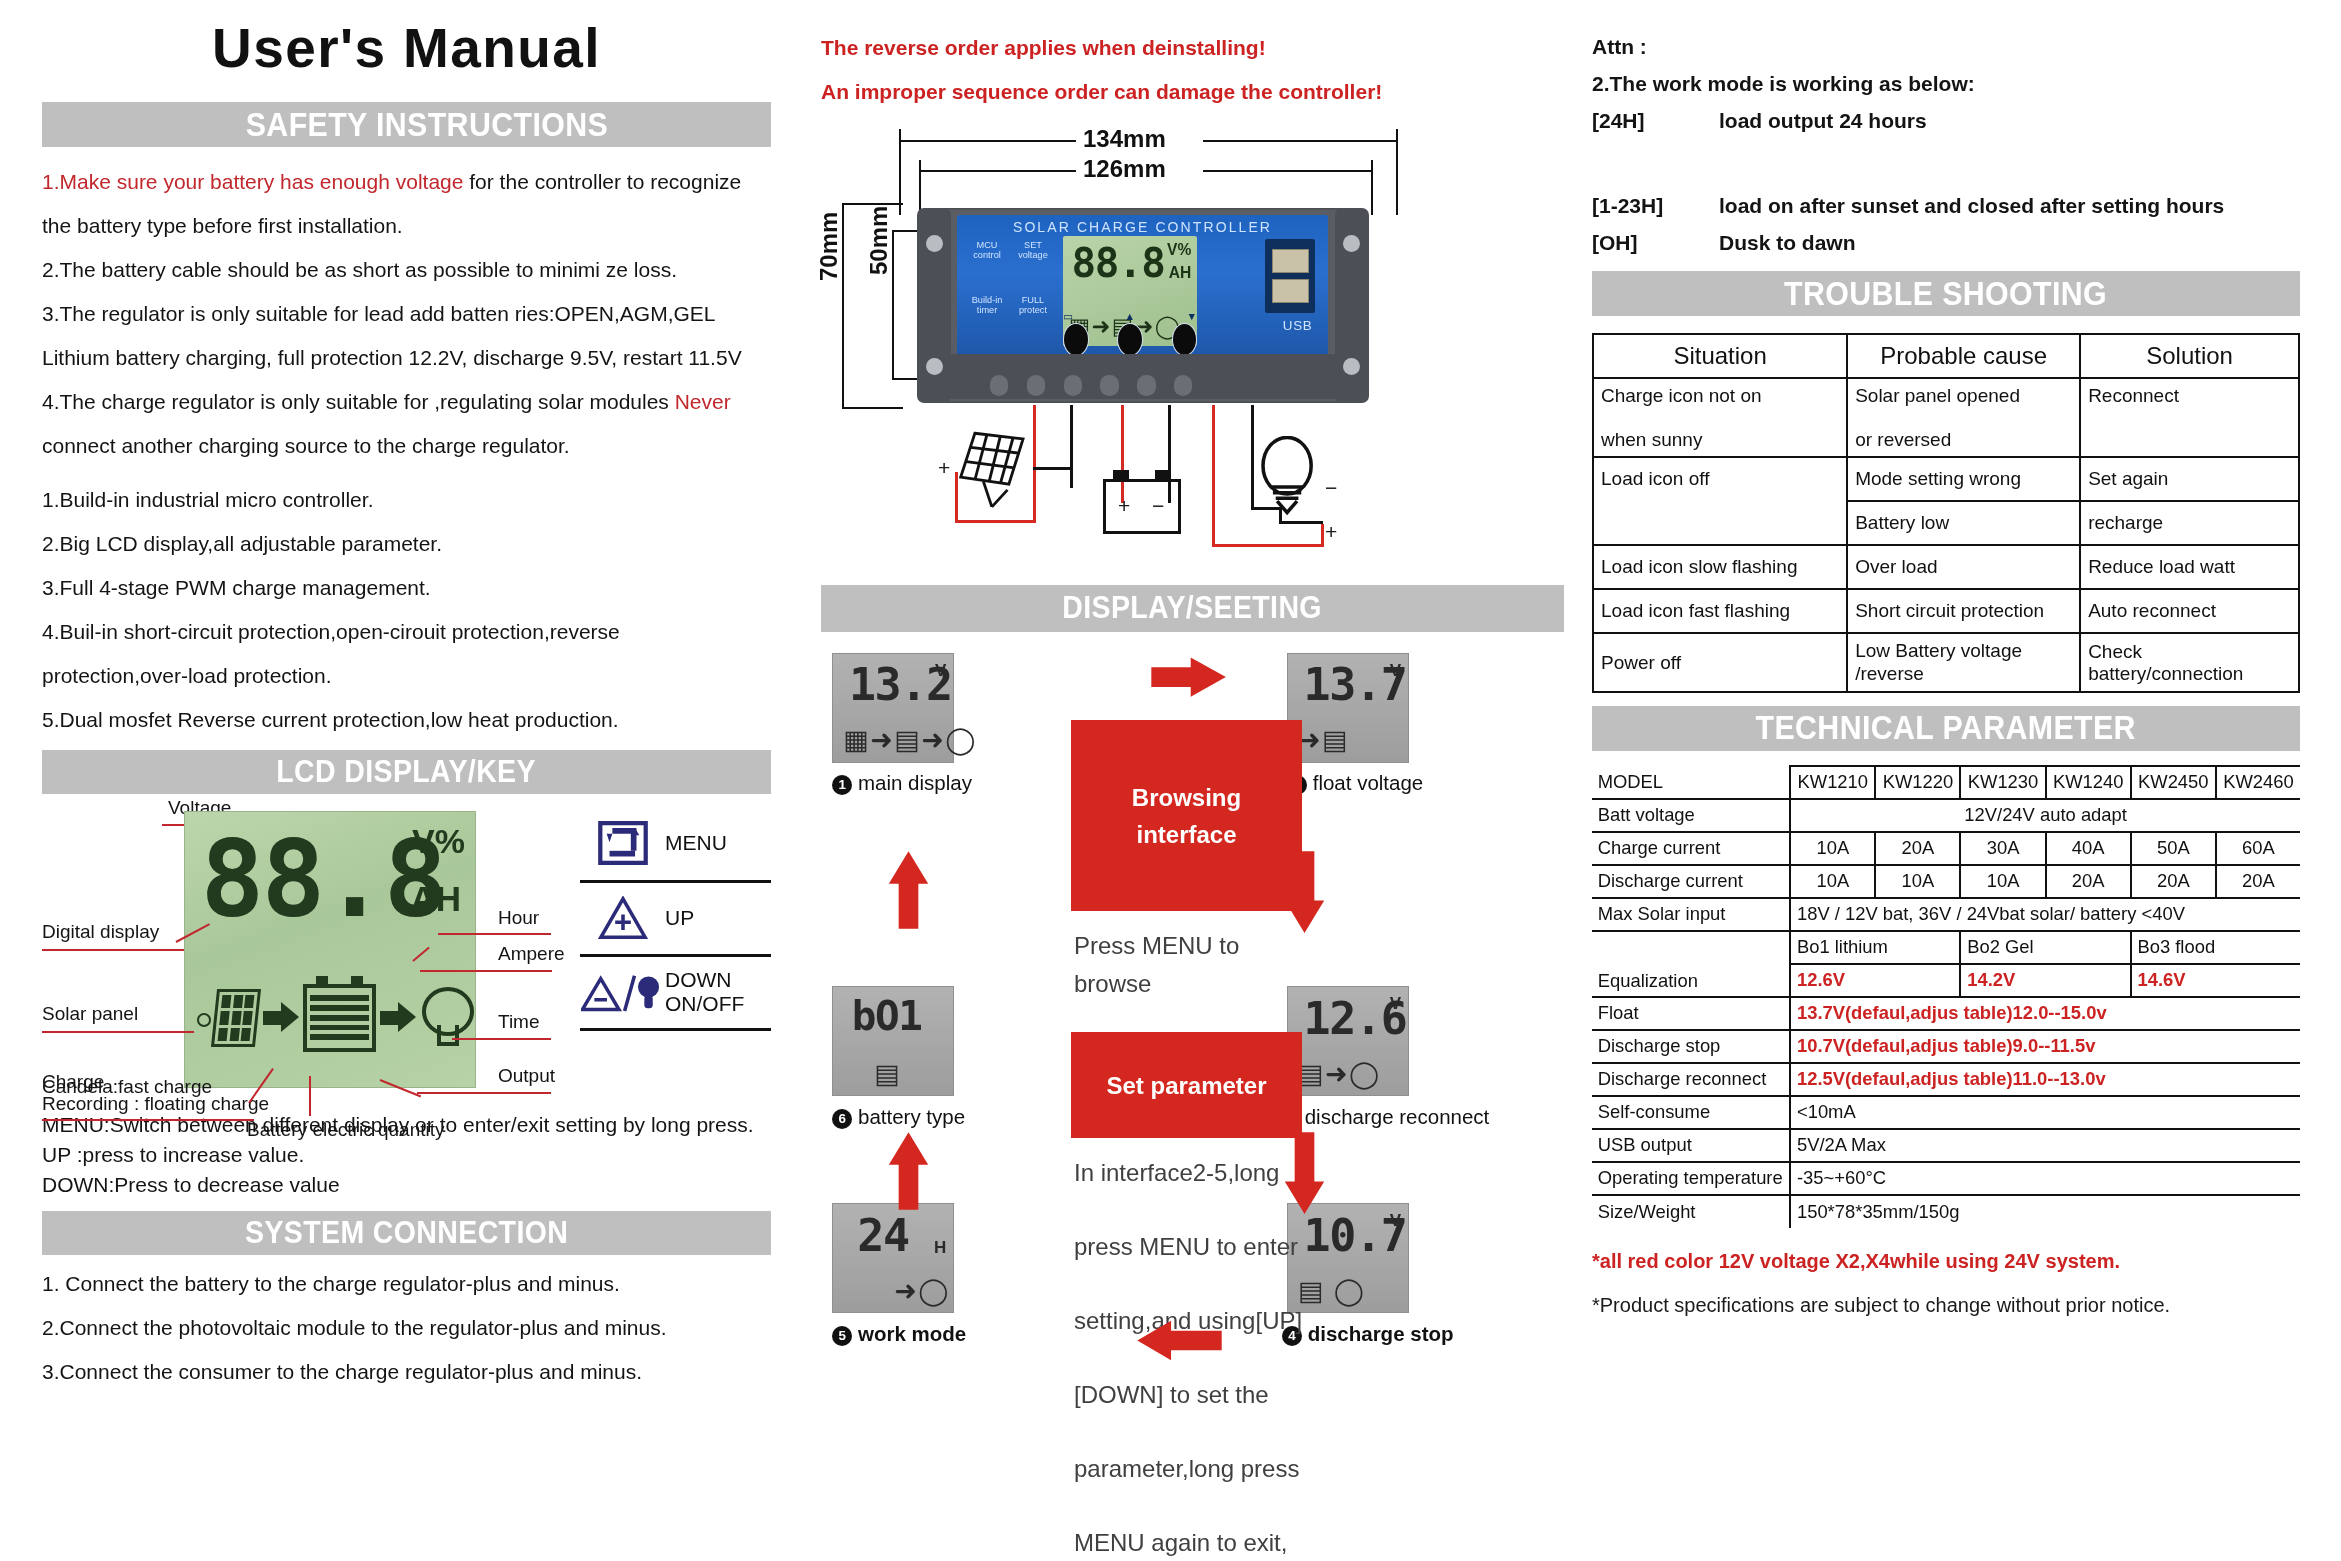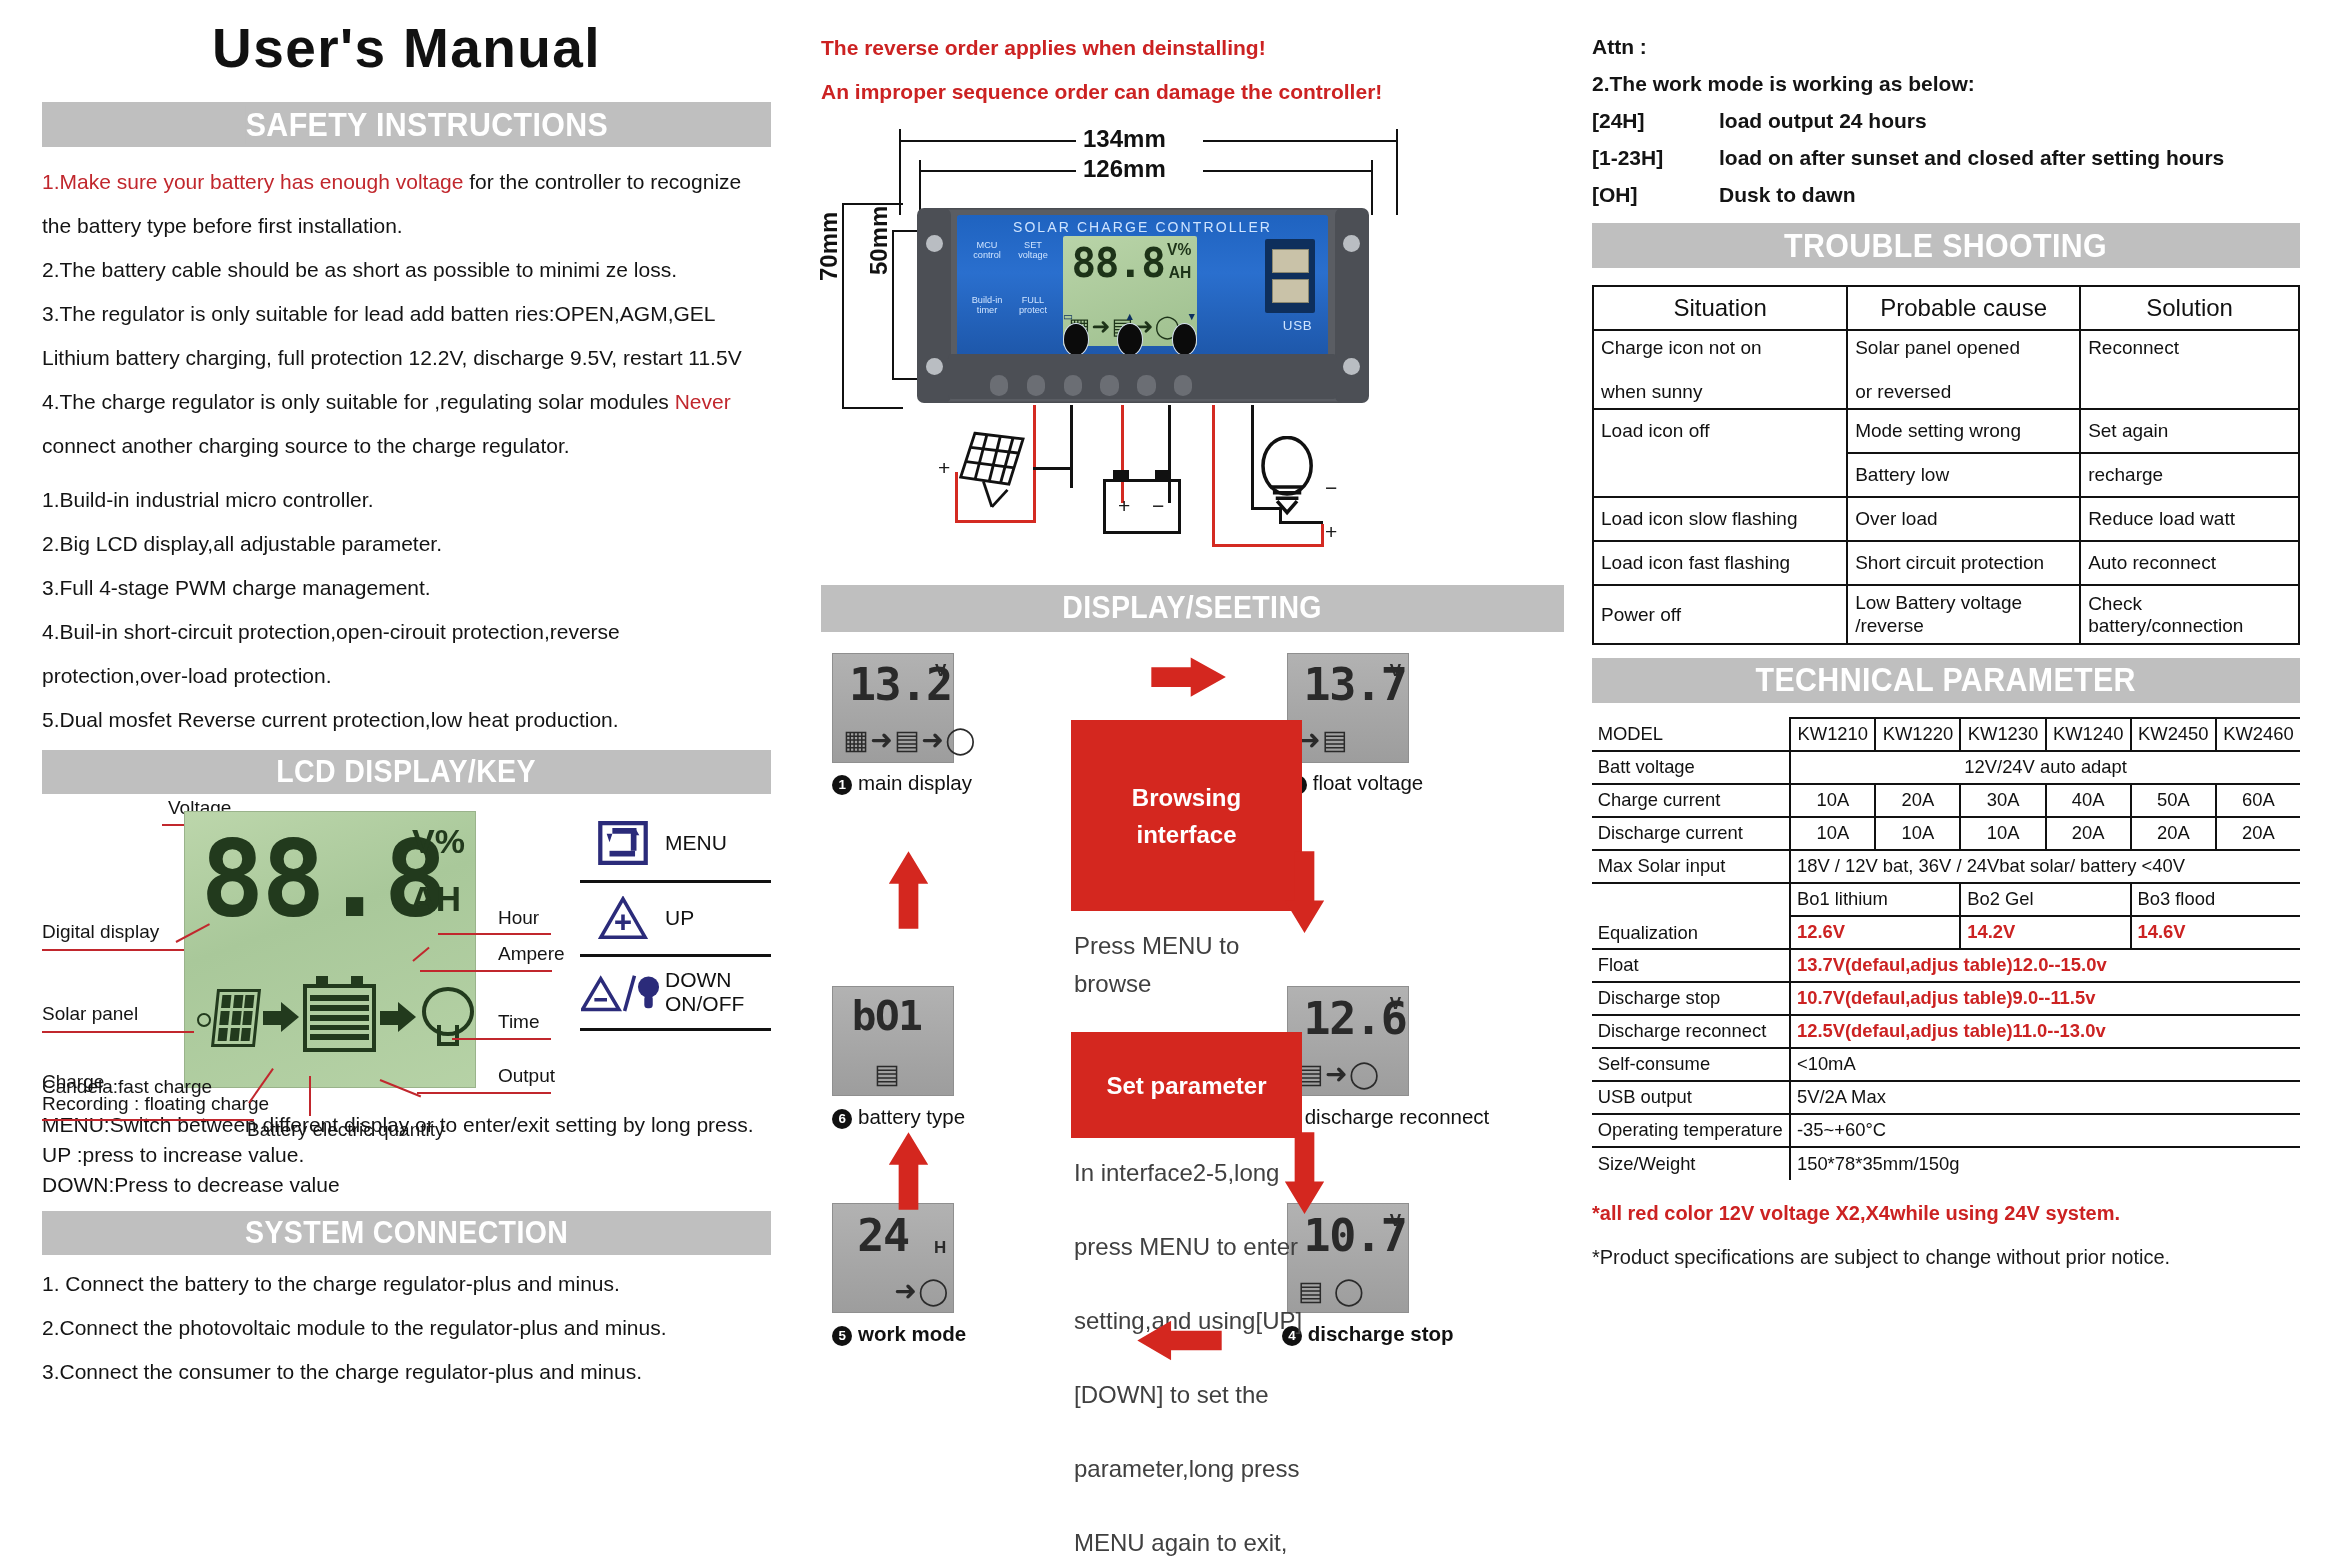--- a/index.html
+++ b/index.html
@@ -558,21 +558,21 @@
       </svg>
     </div>
   </div>
 
   <div class="col col-right">
 
     <div style="margin-top:28px;">
       <div class="p" style="font-weight:bold;line-height:37px;">Attn :</div>
       <div class="p" style="font-weight:bold;line-height:37px;">2.The work mode is working as below:</div>
       <div class="p" style="font-weight:bold;line-height:37px;"><span style="display:inline-block;width:127px;">[24H]</span><span>load output 24 hours</span></div>
-      <div class="p" style="font-weight:bold;line-height:37px;"><span style="display:inline-block;width:127px;">[1-23H]</span><span>load on after sunset and closed after setting hours</span></div>
+      <div class="p" style="font-weight:bold;line-height:37px;"><span style="display:inline-block;width:127px;margin-top:48px;">[1-23H]</span><span>load on after sunset and closed after setting hours</span></div>
       <div class="p" style="font-weight:bold;line-height:37px;"><span style="display:inline-block;width:127px;">[OH]</span><span>Dusk to dawn</span></div>
     </div>
 
     <div class="banner-wrap" style="height:45px;margin-top:10px;">
       <span class="banner" style="font-size:33px;">TROUBLE SHOOTING</span>
     </div>
 
     <table class="tbl ts" style="margin-top:17px;">
       <tbody>
           <tr>

